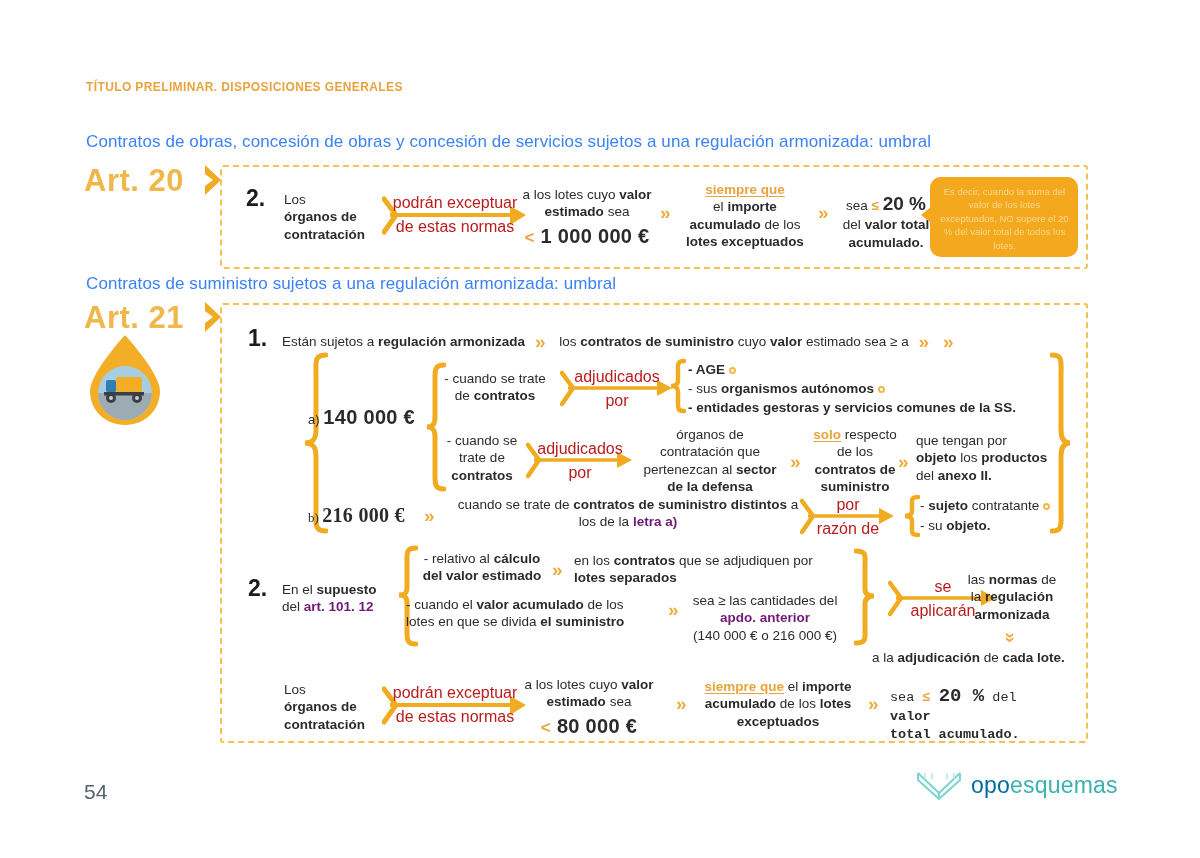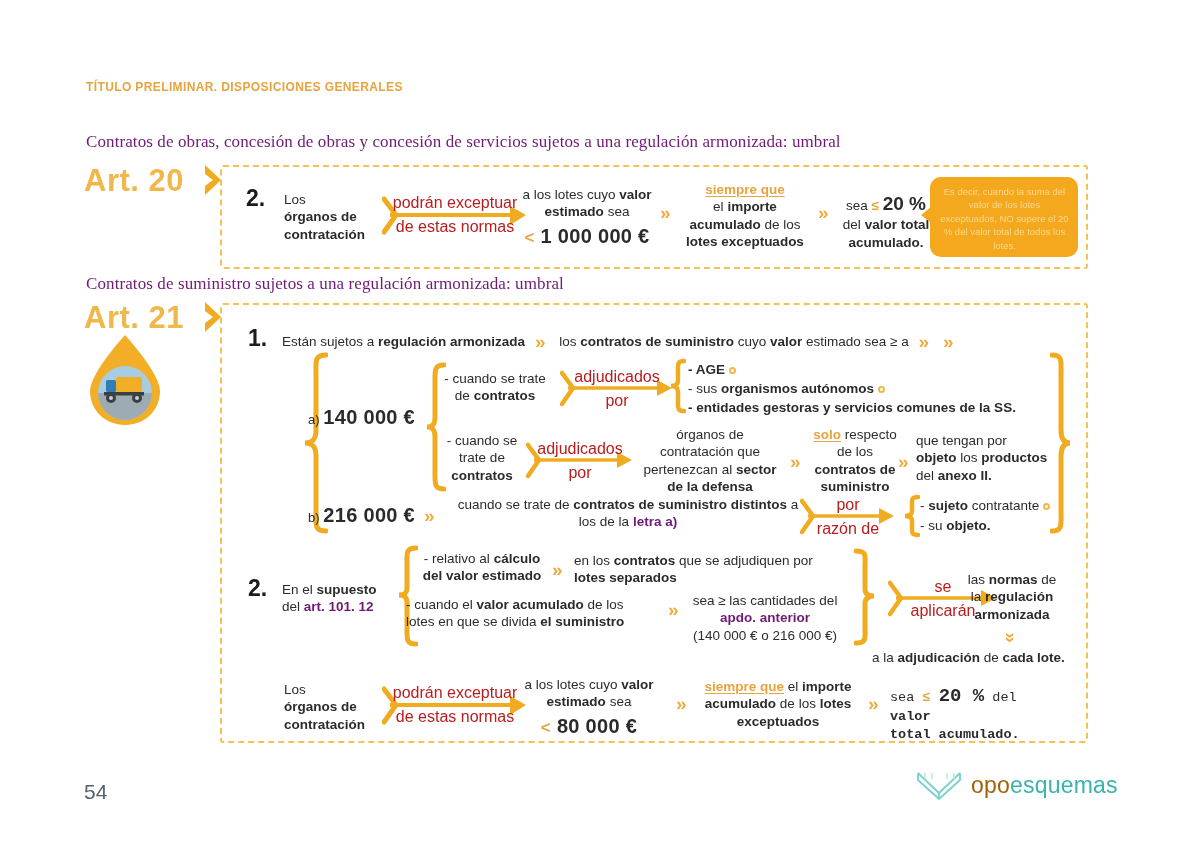--- a/index.html
+++ b/index.html
@@ -22,23 +22,22 @@
   
   .kicker{
     position:absolute; left:86px; top:80px;
     font-size:12.5px; letter-spacing:.4px; font-weight:700;
     color:#e8a33d;
     font-stretch:condensed;
     transform:scaleX(.96); transform-origin:left center;
   }
   .section-title{
     position:absolute; left:86px;
-    font-size:17px; color:#701a75; letter-spacing:.1px;
+    font-size:17px; color:#3b82f6; letter-spacing:.1px;
     white-space:nowrap;
-    font-family:Liberation Serif, serif;
   }
   #t1 { top:132px; }
   #t2 { top:274px; }
 
   
   .art{
     position:absolute; display:flex; align-items:center; gap:19px;
   }
   .art .lbl{
     font-size:31px; font-weight:700; color:#f0b74b; letter-spacing:.5px;
@@ -125,21 +124,21 @@
     font-size:21px; color:#53636b;
   }
   .logo{
     position:absolute; left:916px; top:770px;
     display:flex; align-items:center; gap:9px;
   }
   .logo .mark{ width:46px; height:30px; }
   .logo .word{
     font-size:23px; color:#39b3ae; letter-spacing:.2px;
   }
-  .logo .word .o1{ color:#a16207; }
+  .logo .word .o1{ color:#0369a1; }
 </style>
 </head>
 <body>
 
 <div class="page">
 
   <div class="kicker">TÍTULO PRELIMINAR. DISPOSICIONES GENERALES</div>
 
   <div class="section-title" id="t1">Contratos de obras, concesión de obras y concesión de servicios sujetos a una regulación armonizada: umbral</div>
   <div class="section-title" id="t2">Contratos de suministro sujetos a una regulación armonizada: umbral</div>
@@ -237,21 +236,21 @@
 
   <div class="brace" style="left:302px; top:352px;">
     <svg width="26" height="182" viewBox="0 0 26 182">
       <path d="M24 3 C12 3 14 10 14 24 L14 78 C14 88 10 91 3 91 C10 91 14 94 14 104 L14 158 C14 172 12 179 24 179" stroke="#f0ab20" stroke-width="5" fill="none" stroke-linecap="round"></path>
     </svg>
   </div>
 
   <div class="tb" style="left:308px; top:405px; width:120px;">
     <span style="font-size:13px;">a)</span> <span class="big">140 000 €</span>
   </div>
-  <div class="tb" style="left:308px; top:503px; width:120px;">
+  <div class="tb" style="left:308px; top:503px; width:120px;font-family:Liberation Serif, serif;">
     <span style="font-size:13px;">b)</span> <span class="big">216 000 €</span>
   </div>
 
   <div class="brace" style="left:424px; top:362px;">
     <svg width="22" height="130" viewBox="0 0 22 130">
       <path d="M20 3 C10 3 11 9 11 20 L11 55 C11 63 8 65 3 65 C8 65 11 67 11 75 L11 110 C11 121 10 127 20 127" stroke="#f0ab20" stroke-width="5" fill="none" stroke-linecap="round"></path>
     </svg>
   </div>
 
   <div class="tb c" style="left:432px; top:370px; width:126px;">

